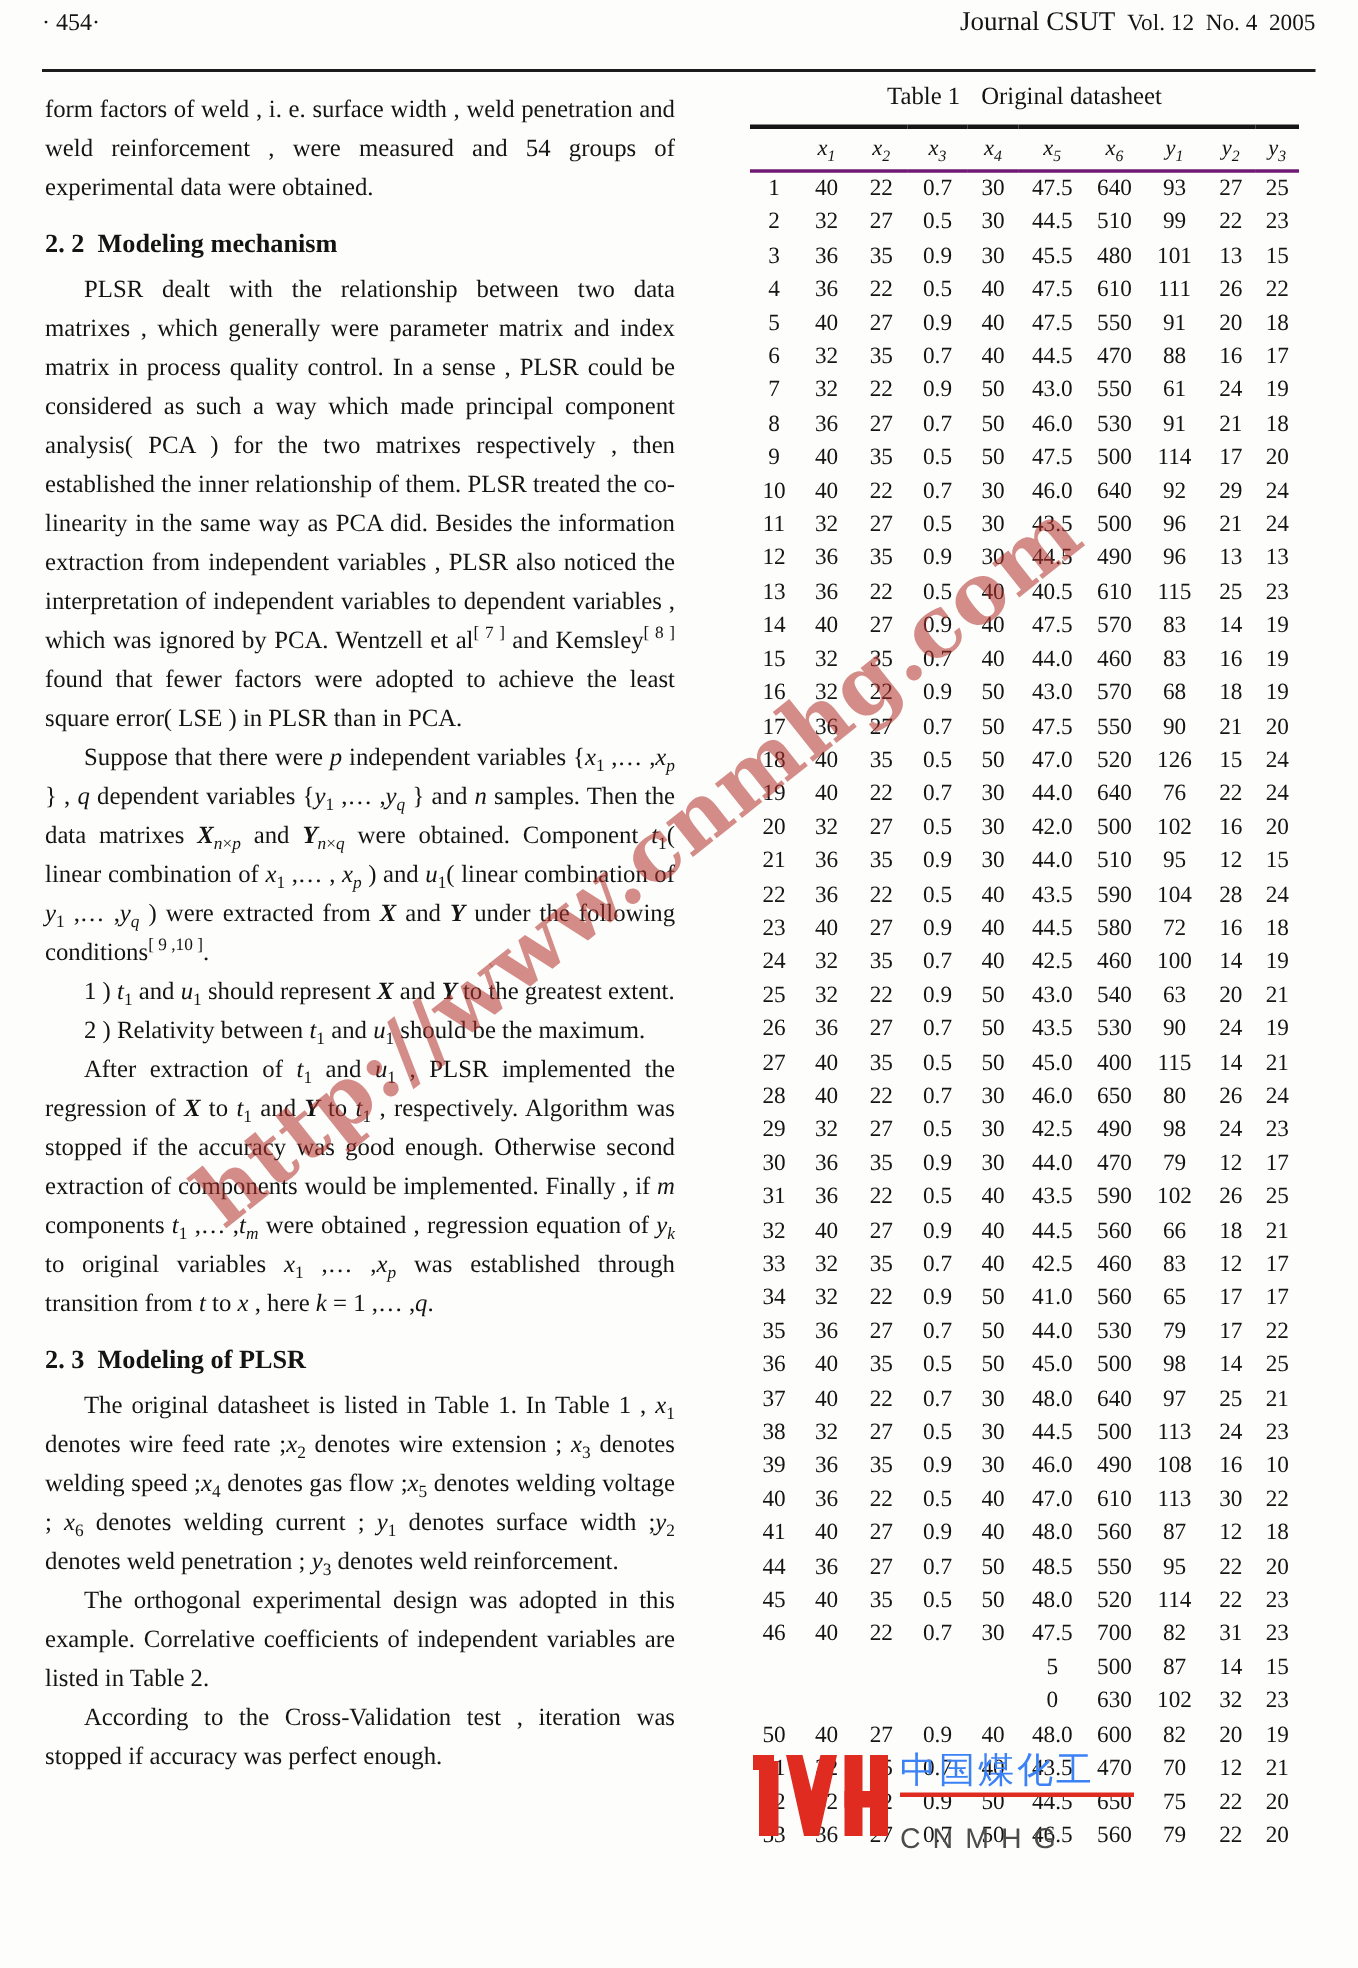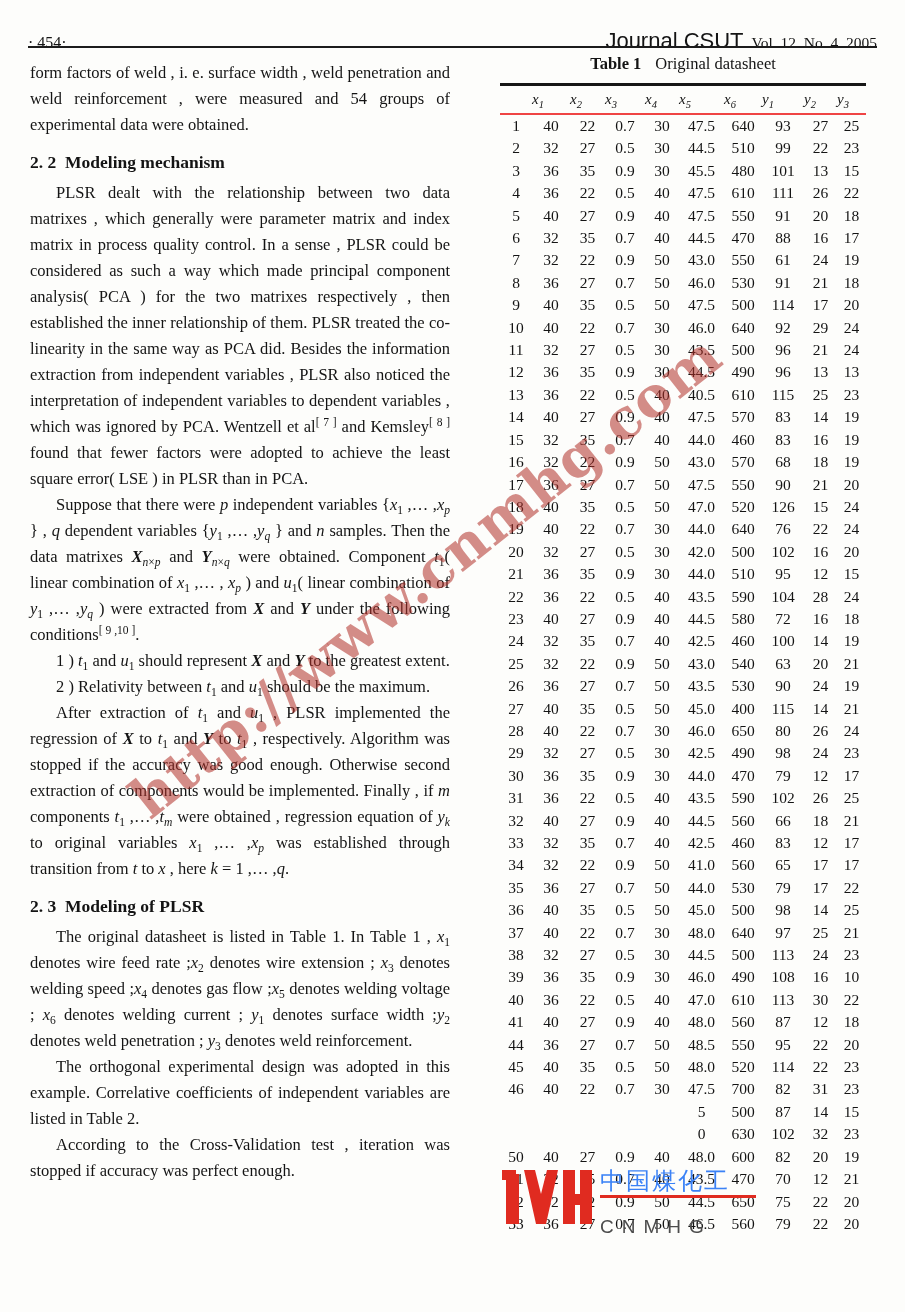--- a/index.html
+++ b/index.html
@@ -2,48 +2,48 @@
 <html><head>
 <meta charset="utf-8">
 <style>
   html,body{margin:0;padding:0;}
   body{
     width:905px;height:1312px;position:relative;overflow:hidden;
     background:#fdfdfb;color:#141414;
     font-family:"Liberation Serif",serif;
   }
   .header{
-    position:absolute;left:28px;right:28px;top:28px;
+    position:absolute;left:28px;right:28px;top:4px;
     display:flex;justify-content:space-between;align-items:baseline;
     font-size:16px;
   }
-  .journal-name{font-family:Liberation Sans, sans-serif;font-size:22px;}
+  .journal-name{font-family:Liberation Serif, serif;font-size:18px;}
   .journal-issue{margin-left:8px;font-size:15.5px;white-space:pre;}
   .header-rule{position:absolute;left:28px;right:28px;top:46px;border-top:2px solid #1c1c1c;}
 
   .leftcol{
     position:absolute;left:30px;top:60px;width:420px;
     font-size:16.5px;line-height:26px;text-align:justify;
   }
   .leftcol p{margin:0;text-indent:26px;}
   .leftcol p.cont{text-indent:0;}
   .leftcol h3{margin:11px 0 5px;font-size:17.5px;text-indent:0;}
   sub,sup{line-height:0;font-size:70%;}
 
   .rightcol{position:absolute;left:500px;top:54px;width:366px;}
   .table-title{text-align:center;font-size:16.5px;margin-bottom:9px;}
-  .table-title .tlabel{font-weight:bold;}
+  .table-title .tlabel{font-weight:normal;}
   .table-title .ttext{margin-left:14px;}
   table.datasheet{
     width:100%;border-collapse:collapse;table-layout:fixed;
     font-size:15.5px;border-top:3px solid #161616;
   }
   table.datasheet thead th{
     font-style:italic;font-weight:normal;font-size:15px;
-    height:27px;border-bottom:2px solid #ef4444;text-align:left;padding:0;
+    height:27px;border-bottom:2px solid #701a75;text-align:center;padding:0;
   }
   table.datasheet tbody td{
     text-align:center;height:22.4px;line-height:22.4px;
     padding:0;white-space:nowrap;
   }
 
   .watermark{
     position:absolute;left:158px;top:765px;line-height:66px;
     transform:rotate(-38.5deg);transform-origin:0 100%;
     font-family:"DejaVu Serif",serif;font-weight:bold;font-size:56px;

